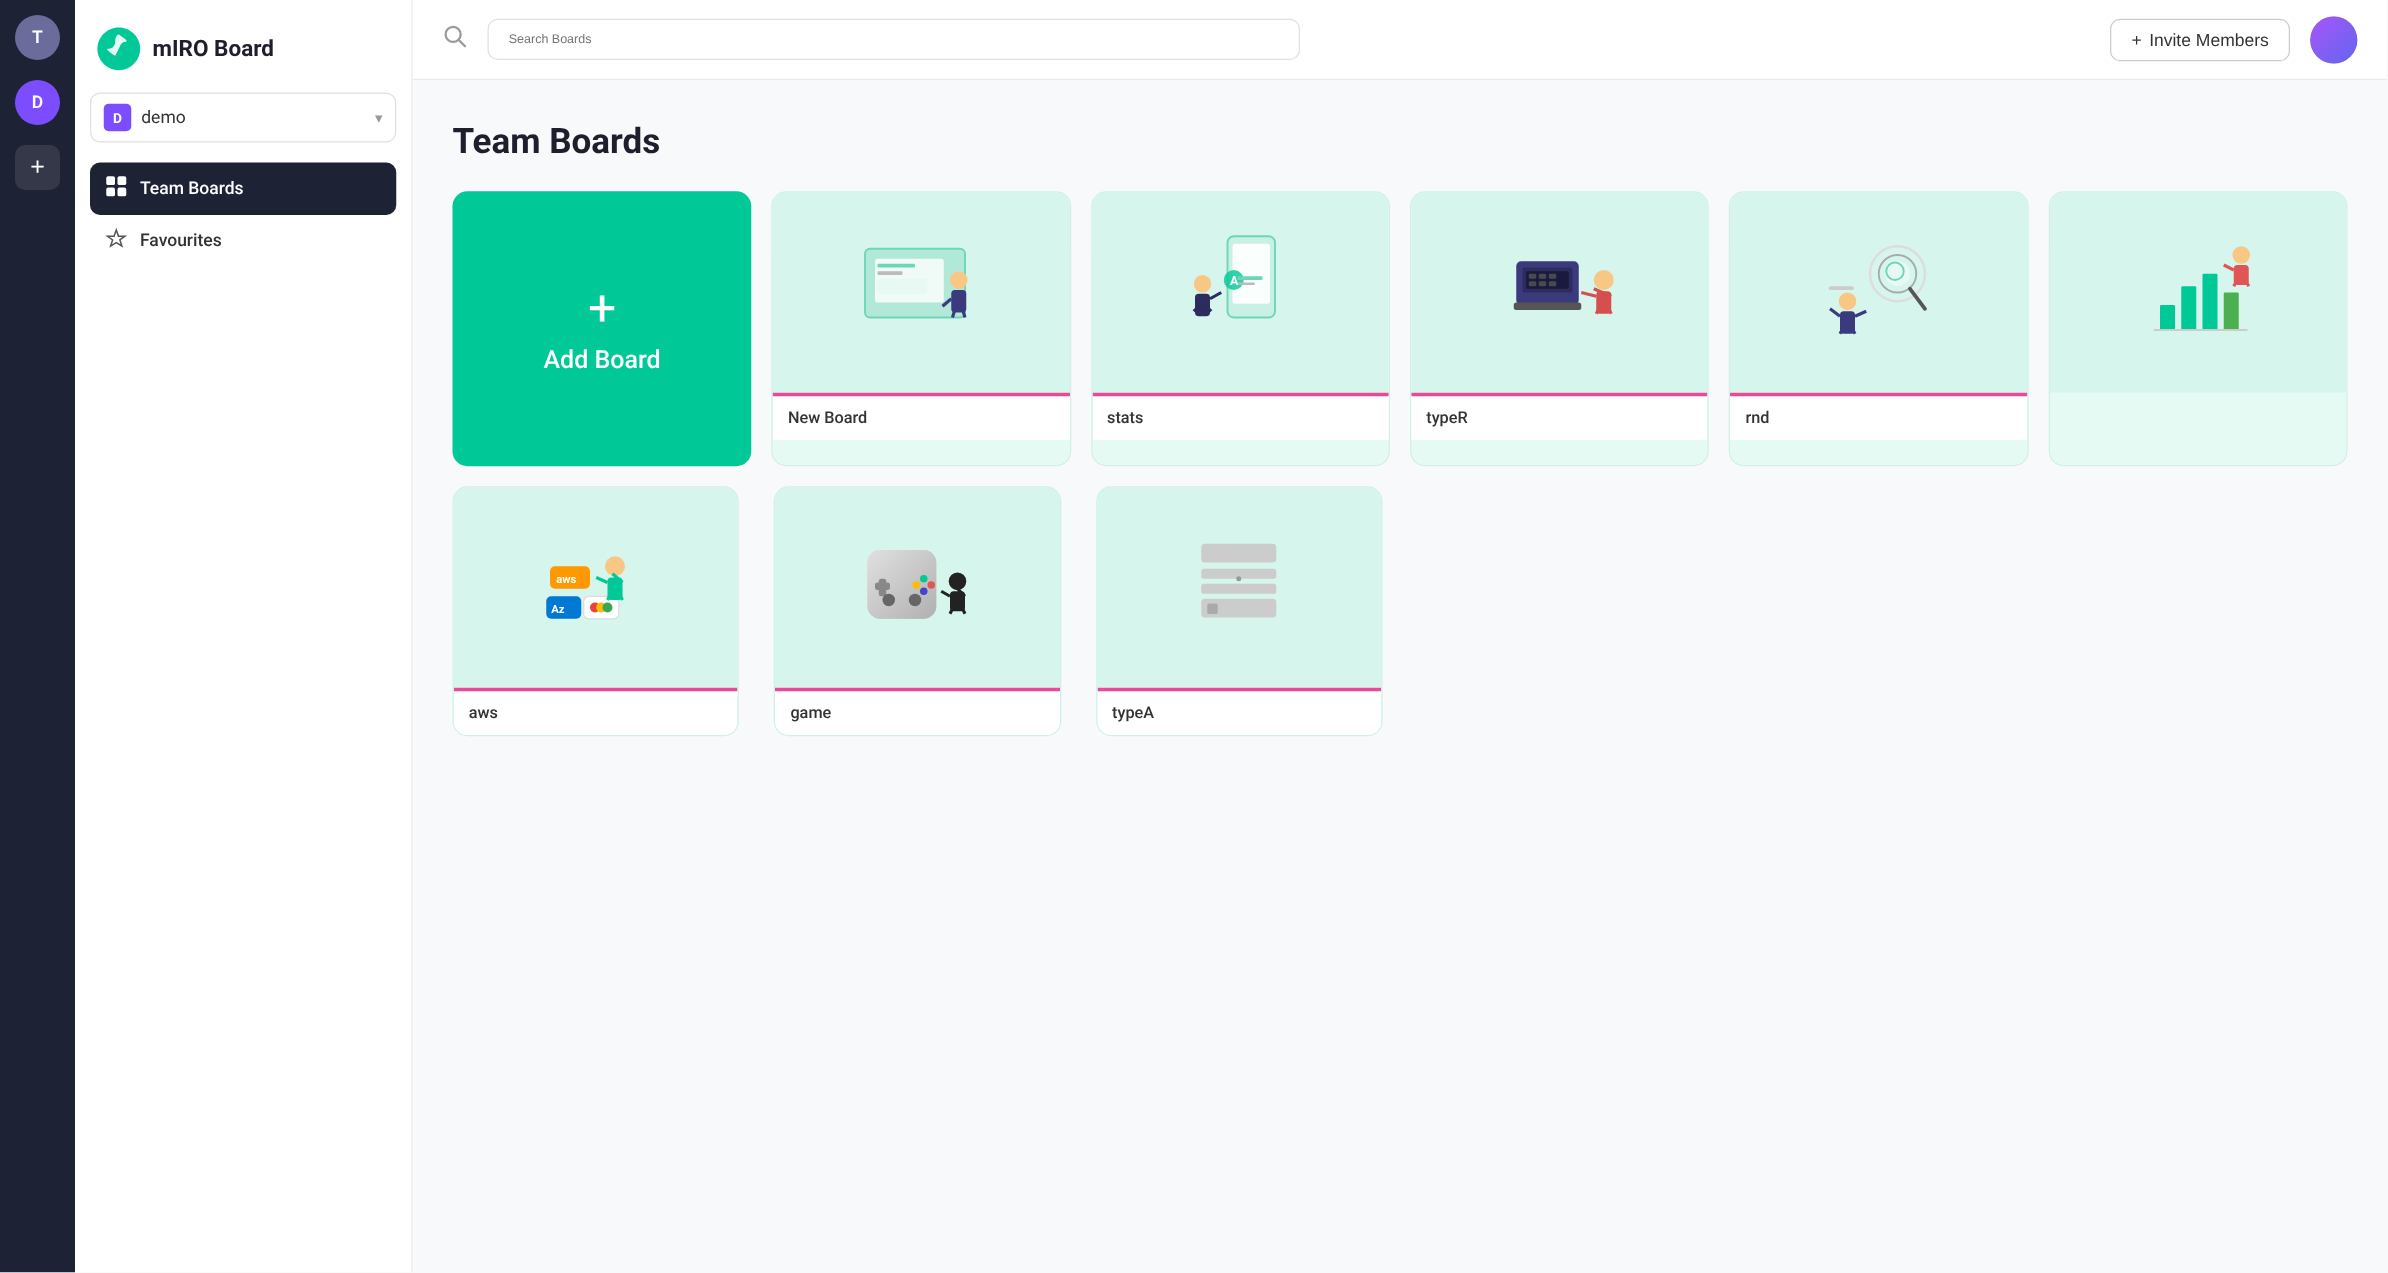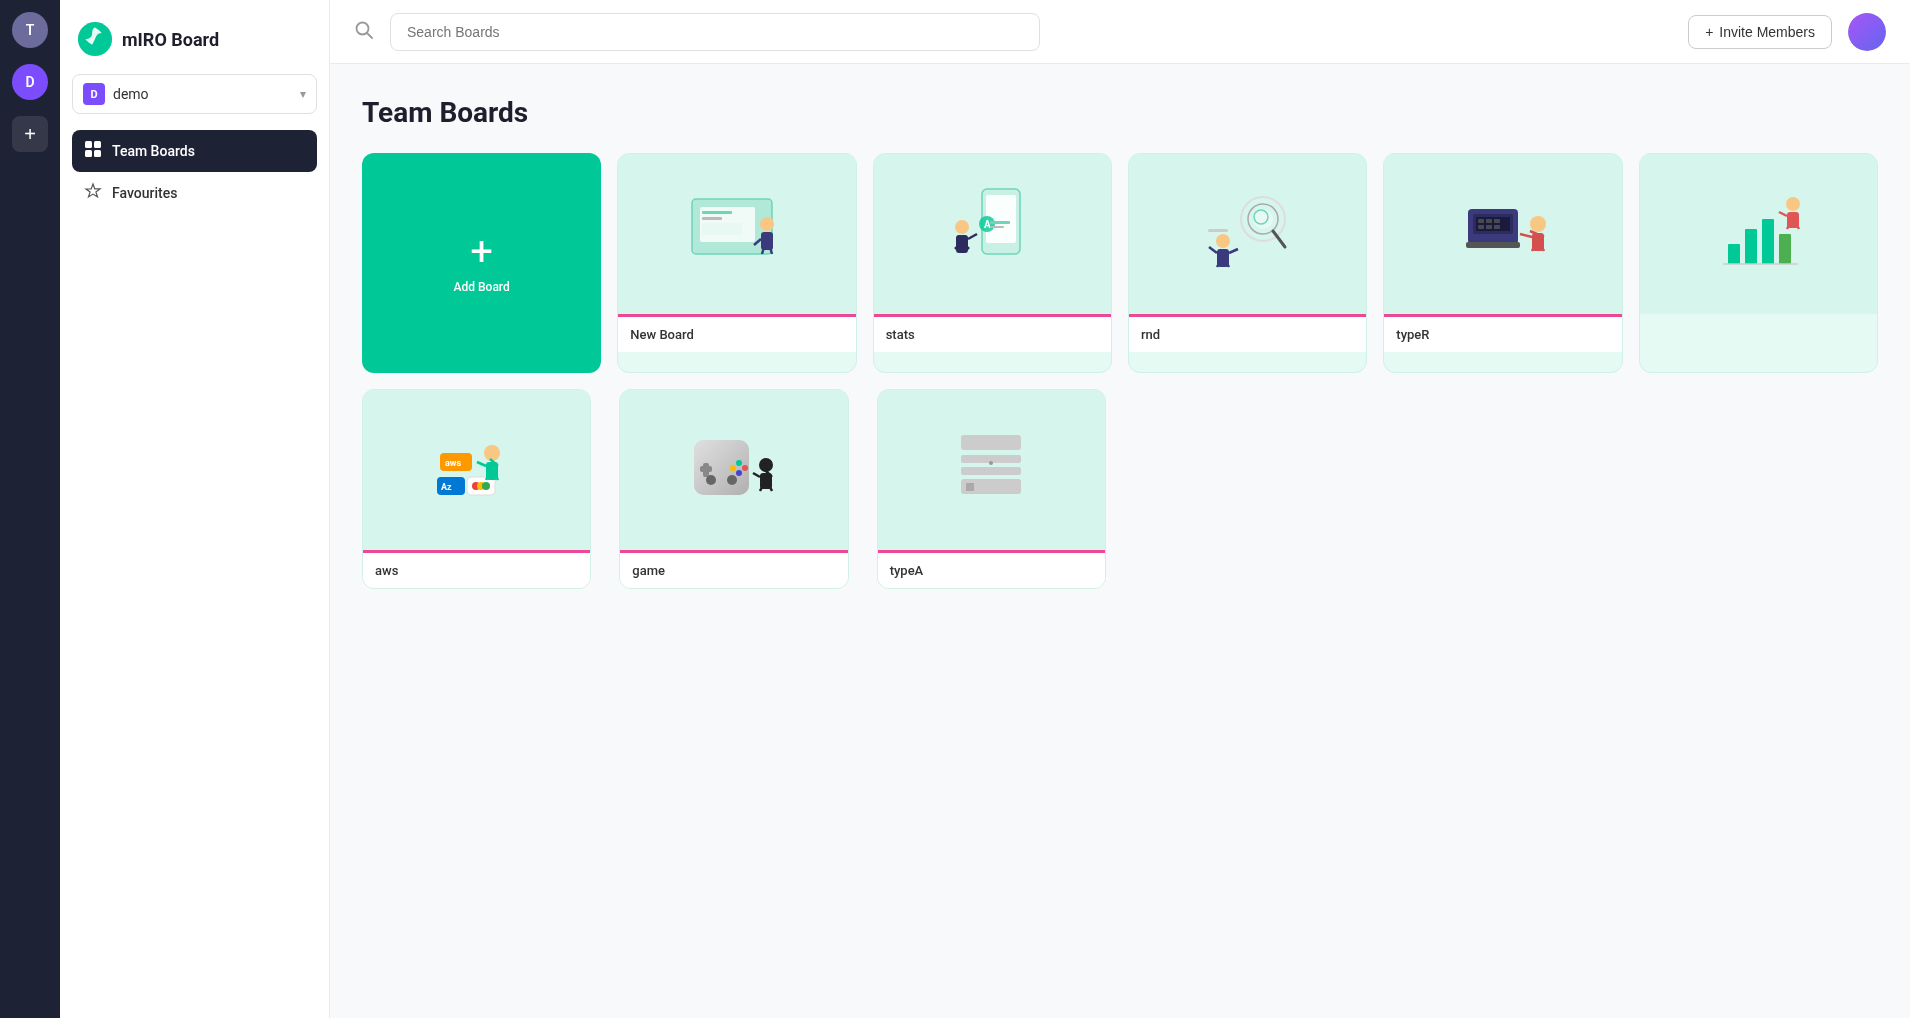--- a/index.html
+++ b/index.html
@@ -90,21 +90,21 @@
       height: 64px;
       display: flex;
       align-items: center;
       gap: 16px;
       flex-shrink: 0;
     }
     .search-icon { color: #999; font-size: 18px; }
     .search-input {
       flex: 1; max-width: 720px;
       border: 1px solid #e0e0e0; border-radius: 8px;
-      padding: 10px 16px; font-size: 14px; color: #999;
+      padding: 10px 16px; font-size: 10px; color: #999;
       background: #fff; outline: none;
     }
     .header-spacer { flex: 1; }
     .invite-btn {
       display: flex; align-items: center; gap: 6px;
       border: 1px solid #ccc; border-radius: 8px;
       padding: 8px 16px; font-size: 14px; color: #333;
       background: #fff; cursor: pointer; font-weight: 500;
     }
     .user-avatar {
@@ -138,21 +138,21 @@
       transition: box-shadow 0.15s;
     }
 
     .board-card.add-card {
       background: #00c896; border: none;
       display: flex; flex-direction: column;
       align-items: center; justify-content: center;
       min-height: 220px;
     }
     .add-icon { font-size: 40px; color: #fff; line-height: 1; margin-bottom: 8px; }
-    .add-label { font-size: 12px; color: #fff; font-weight: 500; }
+    .add-label { font-size: 20px; color: #fff; font-weight: 500; }
 
     .board-card-image {
       height: 160px; background: #d6f5ec;
       display: flex; align-items: center; justify-content: center;
       overflow: hidden; position: relative;
     }
     .board-card-label {
       padding: 10px 12px; font-size: 13px; color: #333; font-weight: 500;
       background: #fff; border-top: 3px solid #ec4899;
     }
@@ -278,43 +278,20 @@
             <line x1="41" y1="70" x2="50" y2="65" stroke="#2c2c5e" stroke-width="2.5"></line>
           </svg>
         </div>
         <div class="board-card-label">stats</div>
       </div>
 
       <div class="board-card">
         <div class="board-card-image">
           <svg width="130" height="130" viewBox="0 0 130 130" fill="none">
 
-            <rect x="25" y="60" width="20" height="3" rx="1.5" fill="#ccc"></rect>
-
-            <circle cx="80" cy="50" r="22" fill="none" stroke="#ddd" stroke-width="2"></circle>
-            <circle cx="80" cy="50" r="15" fill="none" stroke="#aaa" stroke-width="1.5"></circle>
-            <circle cx="80" cy="50" r="10" fill="#e8f8f3"></circle>
-            <line x1="90" y1="62" x2="102" y2="78" stroke="#555" stroke-width="3" stroke-linecap="round"></line>
-            <circle cx="78" cy="48" r="7" fill="none" stroke="#6dd5b8" stroke-width="1.5"></circle>
-
-            <circle cx="40" cy="72" r="7" fill="#f9c784"></circle>
-            <rect x="34" y="80" width="12" height="18" rx="3" fill="#3a3a7c"></rect>
-            <line x1="40" y1="87" x2="34" y2="98" stroke="#3a3a7c" stroke-width="2.5"></line>
-            <line x1="40" y1="87" x2="46" y2="98" stroke="#3a3a7c" stroke-width="2.5"></line>
-            <line x1="34" y1="84" x2="26" y2="78" stroke="#3a3a7c" stroke-width="2.5"></line>
-            <line x1="46" y1="84" x2="55" y2="80" stroke="#3a3a7c" stroke-width="2.5"></line>
-          </svg>
-        </div>
-        <div class="board-card-label">rnd</div>
-      </div>
-
-      <div class="board-card">
-        <div class="board-card-image">
-          <svg width="130" height="130" viewBox="0 0 130 130" fill="none">
-
             <rect x="30" y="40" width="50" height="35" rx="4" fill="#3a3a7c"></rect>
             <rect x="35" y="45" width="40" height="20" rx="2" fill="#2c2c5e"></rect>
             <rect x="38" y="48" width="34" height="14" rx="1" fill="#1a1a3e"></rect>
             <rect x="40" y="50" width="6" height="4" rx="1" fill="#555" opacity="0.8"></rect>
             <rect x="48" y="50" width="6" height="4" rx="1" fill="#555" opacity="0.8"></rect>
             <rect x="56" y="50" width="6" height="4" rx="1" fill="#555" opacity="0.8"></rect>
             <rect x="40" y="56" width="6" height="4" rx="1" fill="#555" opacity="0.8"></rect>
             <rect x="48" y="56" width="6" height="4" rx="1" fill="#555" opacity="0.8"></rect>
             <rect x="56" y="56" width="6" height="4" rx="1" fill="#555" opacity="0.8"></rect>
             <rect x="28" y="73" width="54" height="6" rx="2" fill="#555"></rect>
@@ -327,20 +304,43 @@
             <line x1="106" y1="68" x2="92" y2="62" stroke="#d64f4f" stroke-width="2.5"></line>
           </svg>
         </div>
         <div class="board-card-label">typeR</div>
       </div>
 
       <div class="board-card">
         <div class="board-card-image">
           <svg width="130" height="130" viewBox="0 0 130 130" fill="none">
 
+            <rect x="25" y="60" width="20" height="3" rx="1.5" fill="#ccc"></rect>
+
+            <circle cx="80" cy="50" r="22" fill="none" stroke="#ddd" stroke-width="2"></circle>
+            <circle cx="80" cy="50" r="15" fill="none" stroke="#aaa" stroke-width="1.5"></circle>
+            <circle cx="80" cy="50" r="10" fill="#e8f8f3"></circle>
+            <line x1="90" y1="62" x2="102" y2="78" stroke="#555" stroke-width="3" stroke-linecap="round"></line>
+            <circle cx="78" cy="48" r="7" fill="none" stroke="#6dd5b8" stroke-width="1.5"></circle>
+
+            <circle cx="40" cy="72" r="7" fill="#f9c784"></circle>
+            <rect x="34" y="80" width="12" height="18" rx="3" fill="#3a3a7c"></rect>
+            <line x1="40" y1="87" x2="34" y2="98" stroke="#3a3a7c" stroke-width="2.5"></line>
+            <line x1="40" y1="87" x2="46" y2="98" stroke="#3a3a7c" stroke-width="2.5"></line>
+            <line x1="34" y1="84" x2="26" y2="78" stroke="#3a3a7c" stroke-width="2.5"></line>
+            <line x1="46" y1="84" x2="55" y2="80" stroke="#3a3a7c" stroke-width="2.5"></line>
+          </svg>
+        </div>
+        <div class="board-card-label">rnd</div>
+      </div>
+
+      <div class="board-card">
+        <div class="board-card-image">
+          <svg width="130" height="130" viewBox="0 0 130 130" fill="none">
+
             <rect x="35" y="75" width="12" height="20" rx="1" fill="#00c896"></rect>
             <rect x="52" y="60" width="12" height="35" rx="1" fill="#00c896"></rect>
             <rect x="69" y="50" width="12" height="45" rx="1" fill="#00c896"></rect>
             <rect x="86" y="65" width="12" height="30" rx="1" fill="#4CAF50"></rect>
             <line x1="30" y1="95" x2="105" y2="95" stroke="#ccc" stroke-width="1.5"></line>
 
             <circle cx="100" cy="35" r="7" fill="#f9c784"></circle>
             <rect x="94" y="43" width="12" height="16" rx="3" fill="#e05555"></rect>
             <line x1="100" y1="49" x2="94" y2="60" stroke="#e05555" stroke-width="2.5"></line>
             <line x1="100" y1="49" x2="106" y2="60" stroke="#e05555" stroke-width="2.5"></line>

